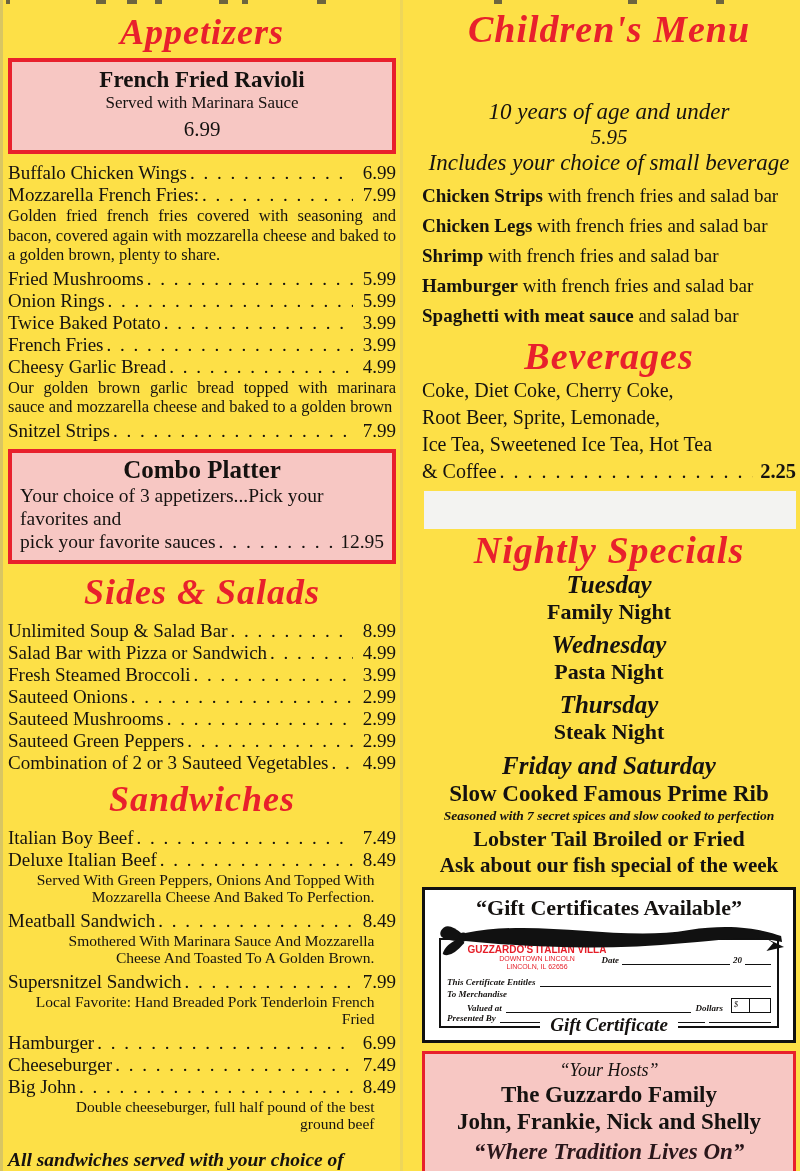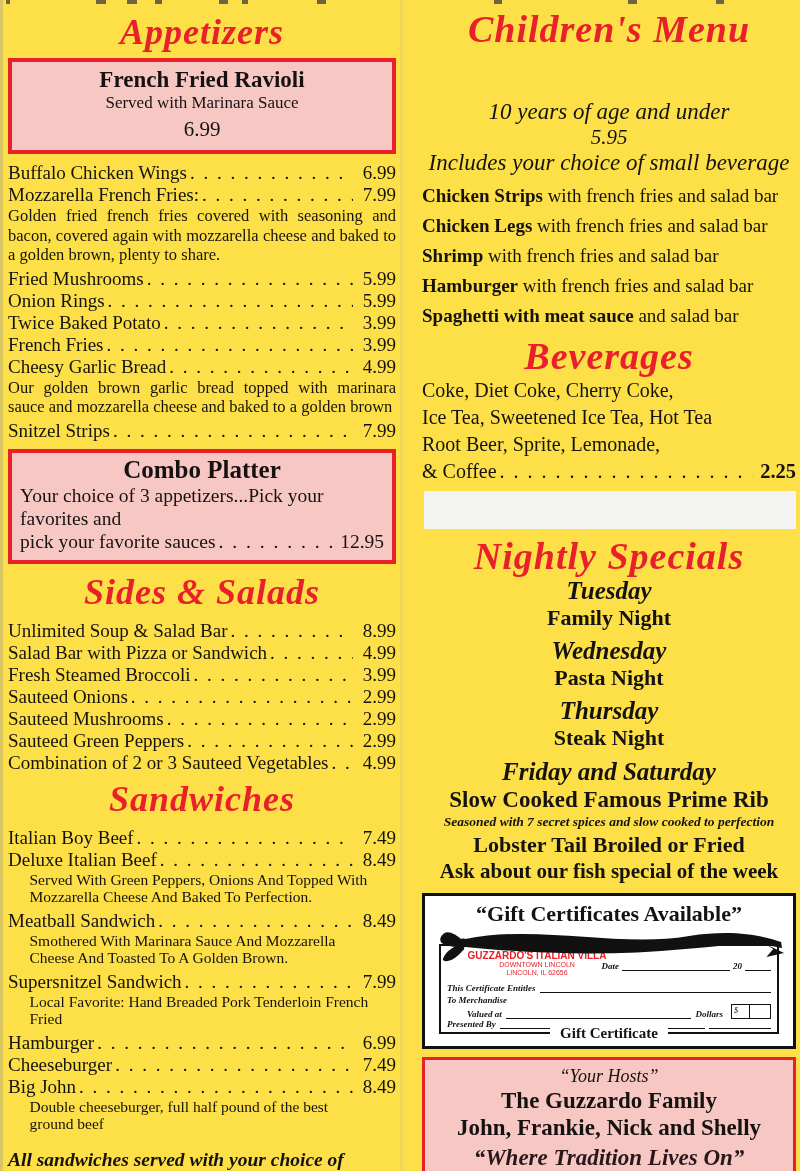--- a/index.html
+++ b/index.html
@@ -22,21 +22,21 @@
   .featured .f-sub{font-size:17px;line-height:20px;}
   .featured .f-price{font-size:21px;line-height:24px;margin-top:4px;}
 
   .rows{margin-top:8px;}
   .row{display:flex;align-items:baseline;font-size:19px;line-height:21px;margin-bottom:1px;}
   .nm{white-space:nowrap;}
   .dots{flex:1;overflow:hidden;white-space:nowrap;margin:0 3px;}
   .dots::after{content:". . . . . . . . . . . . . . . . . . . . . . . . . . . . . . . . . . . . . . . . . . . . . . . . . .";letter-spacing:2px;}
   .pr{white-space:nowrap;min-width:40px;text-align:right;}
   .idesc{font-size:16.5px;line-height:19.5px;text-align:justify;margin:1px 0 3px;}
-  .sdesc{font-size:15.5px;line-height:17.5px;text-align:left;margin:0 auto 4px;max-width:345px;}
+  .sdesc{font-size:15.5px;line-height:17.5px;text-align:right;margin:0 auto 4px;max-width:345px;}
 
   .combo{margin-top:8px;padding:3px 8px 7px;}
   .combo-title{text-align:center;font-weight:bold;font-size:25px;line-height:28px;}
   .combo-l1{font-size:19.5px;line-height:23px;}
   .combo-l2{display:flex;align-items:baseline;font-size:19.5px;line-height:23px;}
 
   .h-sides{margin-top:8px;margin-bottom:4px;}
   .h-sand{margin-top:6px;margin-bottom:4px;}
 
   .footnote{margin-top:14px;font-weight:bold;font-style:italic;font-size:19.5px;line-height:25px;}
@@ -78,21 +78,21 @@
   .cert-tomerch{position:absolute;left:6px;top:49px;}
   .cert-valued{position:absolute;left:26px;right:6px;top:58px;display:flex;align-items:flex-end;gap:4px;}
   .cert-valued .cline{flex:1;}
   .dollar-box{display:flex;border:1px solid #111;height:13px;margin-left:4px;}
   .dollar-box .dc1{width:15px;font-size:8px;font-style:italic;padding:1px 0 0 2px;}
   .dollar-box .dc2{width:20px;border-left:1px solid #111;}
   .cert-presented{position:absolute;left:6px;right:6px;top:72px;display:flex;align-items:flex-end;gap:4px;}
   .cert-presented .long{flex:1;}
   .cert-presented .short{width:62px;}
   .cert-caption{position:absolute;left:0;right:0;bottom:-10px;text-align:center;z-index:2;}
-  .cert-caption span{display:inline-block;background:#fff;padding:0 10px;font-weight:bold;font-size:15px;margin-top:12px;}
+  .cert-caption span{display:inline-block;background:#fff;padding:0 10px;font-style:italic;font-weight:bold;font-size:19px;margin-top:12px;}
 
   .hosts{margin-top:8px;border:3px solid var(--accent_red,#e8202c);background:var(--box_pink,#f7c7c3);
          text-align:center;padding:5px 6px 7px;}
   .h-quote{font-style:italic;font-size:18px;line-height:22px;}
   .h-l1,.h-l2{font-weight:bold;font-size:23px;line-height:27px;}
   .h-l3{font-weight:bold;font-style:italic;font-size:23px;line-height:29px;margin-top:2px;color:var(--dark_text,#2a171b);}
   .h-l4{font-weight:bold;font-style:italic;font-size:23px;line-height:27px;color:var(--dark_text,#2a171b);}
 </style>
 </head>
 <body>
@@ -273,32 +273,32 @@
       <div class="kid"><b>Chicken Strips</b><span> with french fries and salad bar</span></div>
       <div class="kid"><b>Chicken Legs</b><span> with french fries and salad bar</span></div>
       <div class="kid"><b>Shrimp</b><span> with french fries and salad bar</span></div>
       <div class="kid"><b>Hamburger</b><span> with french fries and salad bar</span></div>
       <div class="kid"><b>Spaghetti with meat sauce</b><span> and salad bar</span></div>
     </div>
 
     <div class="script-h" style="margin-top:2px">Beverages</div>
     <div class="bev-lines">
       <div>Coke, Diet Coke, Cherry Coke,</div>
+      <div>Root Beer, Sprite, Lemonade,</div>
       <div>Ice Tea, Sweetened Ice Tea, Hot Tea</div>
-      <div>Root Beer, Sprite, Lemonade,</div>
     </div>
     <div class="bev-last">
       <span class="nm">&amp; Coffee</span>
       <span class="dots"></span>
       <span class="pr">2.25</span>
     </div>
 
     <div class="scan-band"></div>
 
-    <div class="script-h" style="margin-top:6px">Nightly Specials</div>
+    <div class="script-h" style="">Nightly Specials</div>
     <div class="nightly">
       <div class="sp-day">Tuesday</div>
       <div class="sp-name">Family Night</div>
       <div class="sp-day">Wednesday</div>
       <div class="sp-name">Pasta Night</div>
       <div class="sp-day">Thursday</div>
       <div class="sp-name">Steak Night</div>
       <div class="wk-day">Friday and Saturday</div>
       <div class="wk-main">Slow Cooked Famous Prime Rib</div>
       <div class="wk-note">Seasoned with 7 secret spices and slow cooked to perfection</div>

